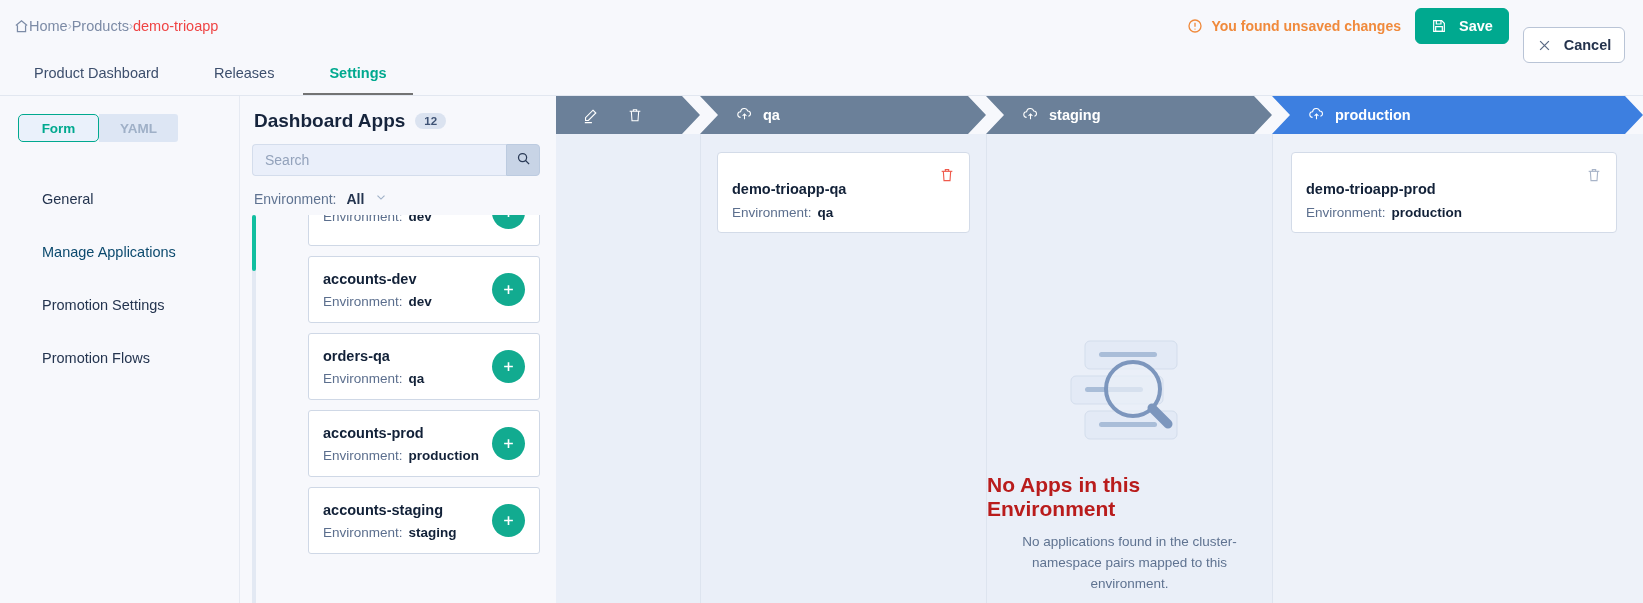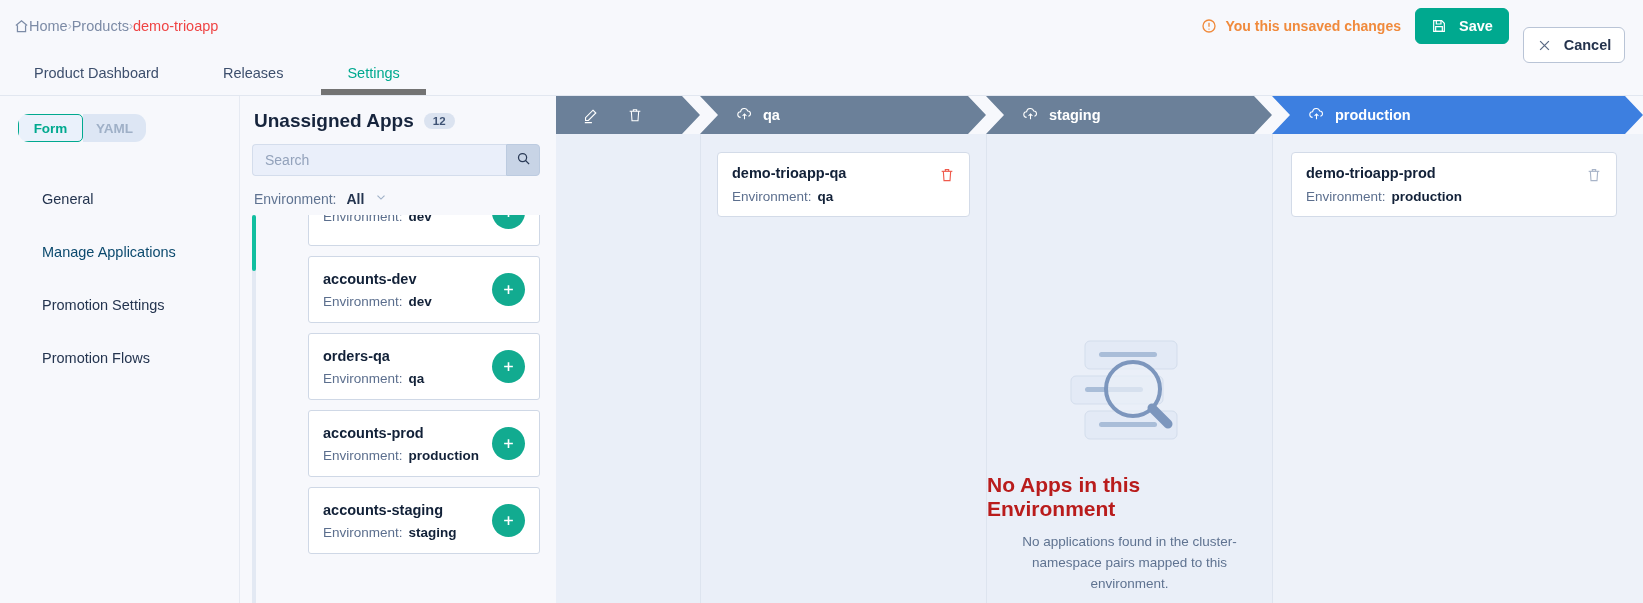--- a/index.html
+++ b/index.html
@@ -35,29 +35,29 @@
     display:flex; align-items:center; justify-content:center; gap:12px;
     height:36px; border-radius:6px; font-size:14.5px; font-weight:700;
     cursor:pointer; user-select:none;
   }
   .btn-save { background:#00a98f; color:#fff; width:94px; border:1px solid #00a98f; }
   .btn-cancel { background:#fff; color:#25334d; width:102px; border:1px solid #b9c4d6;margin-top:38px; }
   .btn svg { display:block; }
 
   
   .tabs {
-    height:44px; display:flex; align-items:flex-end; gap:12px;
+    height:44px; display:flex; align-items:flex-end; gap:3px;
     border-bottom:1px solid #e2e7f0; background:#f7f8fc;
     padding-left:8px;
   }
   .tab {
     padding:0 26px; height:43px; line-height:43px;
     font-size:14.5px; color:#3d4f6d; cursor:pointer; font-weight:400;
   }
-  .tab.active { color:#00a98f; font-weight:400; border-bottom:6px solid #737373; }
+  .tab.active { color:#00a98f; font-weight:700; border-bottom:2px solid #737373; }
 
   
   .main { position:relative; height:507px; }
 
   
   .columns { display:flex; height:507px; padding-left:0; }
   .col { position:relative; height:100%; }
   .col-header-wrap { height:38px; position:relative; }
   .chev {
     height:38px; position:relative; display:flex; align-items:center;
@@ -72,42 +72,42 @@
   .chev .hdr-actions svg { display:block; cursor:pointer; }
 
   .col-body { background:#eaeff8; height:469px; border-left:1px solid #dde4ef; padding-top:18px; position:relative; }
   .col-body.plain { background:#eef2f9; }
 
   .app-card {
     background:#fff; border:1px solid #d3dbe8; border-radius:4px;
     margin:0 16px; padding:12px 14px;
     display:flex; align-items:flex-start; justify-content:space-between;
   }
-  .app-card .t { font-size:14.5px; font-weight:700; color:#122138; margin-bottom:8px; }
+  .app-card .t { font-size:14.5px; font-weight:700; color:#122138; margin-bottom:8px;margin-top:16px; }
   .app-card .e { font-size:13.5px; color:#5c6f8e; }
   .app-card .e b { color:#122138; font-weight:700; margin-left:6px; }
   .trash-btn { cursor:pointer; margin-top:2px; }
   .trash-btn svg { display:block; }
 
   .empty {
     position:absolute; left:0; right:0; top:205px;
     display:flex; flex-direction:column; align-items:center;
   }
   .empty-ill { margin-bottom:26px; }
   .empty-title { font-size:21px; font-weight:700; color:#b91c1c; margin-bottom:10px; }
   .empty-desc { font-size:13.5px; color:#5f7characters; }
   .empty-desc { font-size:13.5px; color:#5f7391; text-align:center; line-height:21px; width:230px; }
 
   
   .sidebar {
     position:absolute; left:0; top:0; width:240px; height:507px;
     background:#f7f8fc; z-index:5; padding:18px 0 0 18px;
     border-right:1px solid #e6eaf2;
   }
-  .seg { display:flex; width:128px; height:28px; border-radius:11px; overflow:hidden; }
+  .seg { display:flex; width:160px; height:28px; border-radius:3px; overflow:hidden; }
   .seg div {
     flex:1; display:flex; align-items:center; justify-content:center;
     font-size:13.5px; font-weight:700; cursor:pointer;
   }
   .seg .on  { background:#eaf1fb; color:#00a98f; border:1.5px solid #00a98f; border-radius:5px; }
   .seg .off { background:#dde6f4; color:#9fb0c7; }
 
   .nav { margin-top:30px; }
   .nav-item {
     height:53px; display:flex; align-items:center;
@@ -179,21 +179,21 @@
 
   <div class="top-actions">
     <div class="unsaved">
       <span class="warn-icon">
         <svg width="16" height="16" viewBox="0 0 24 24" fill="none" stroke="#f08a3c" stroke-width="2">
             <circle cx="12" cy="12" r="9"></circle>
             <path d="M12 7v6"></path>
             <circle cx="12" cy="16.6" r="1" fill="#f08a3c" stroke="none"></circle>
           </svg>
       </span>
-      <span>You this unsaved changes</span>
+      <span>You found unsaved changes</span>
     </div>
 
     <div class="btn btn-save">
       <span>
         <svg width="16" height="16" viewBox="0 0 24 24" fill="none" stroke="#ffffff" stroke-width="1.8">
             <path d="M4 4h12l4 4v12H4z"></path>
             <path d="M8 4v5h7V4"></path>
             <path d="M7 13h10v7H7z"></path>
           </svg>
       </span>
@@ -367,21 +367,21 @@
     <div class="nav">
       <div class="nav-item">General</div>
       <div class="nav-item active">Manage Applications</div>
       <div class="nav-item">Promotion Settings</div>
       <div class="nav-item">Promotion Flows</div>
     </div>
   </div>
 
   <div class="unassigned">
     <div class="ua-head">
-      <div class="ua-title">Unassigned Apps</div>
+      <div class="ua-title">Dashboard Apps</div>
       <div class="ua-badge">12</div>
     </div>
 
     <div class="ua-search">
       <input placeholder="Search" style="">
       <button>
         <span>
           <svg width="15" height="15" viewBox="0 0 24 24" fill="none" stroke="#2a3a56" stroke-width="2">
               <circle cx="10.5" cy="10.5" r="6.5"></circle>
               <path d="M15.3 15.3L21 21"></path>

